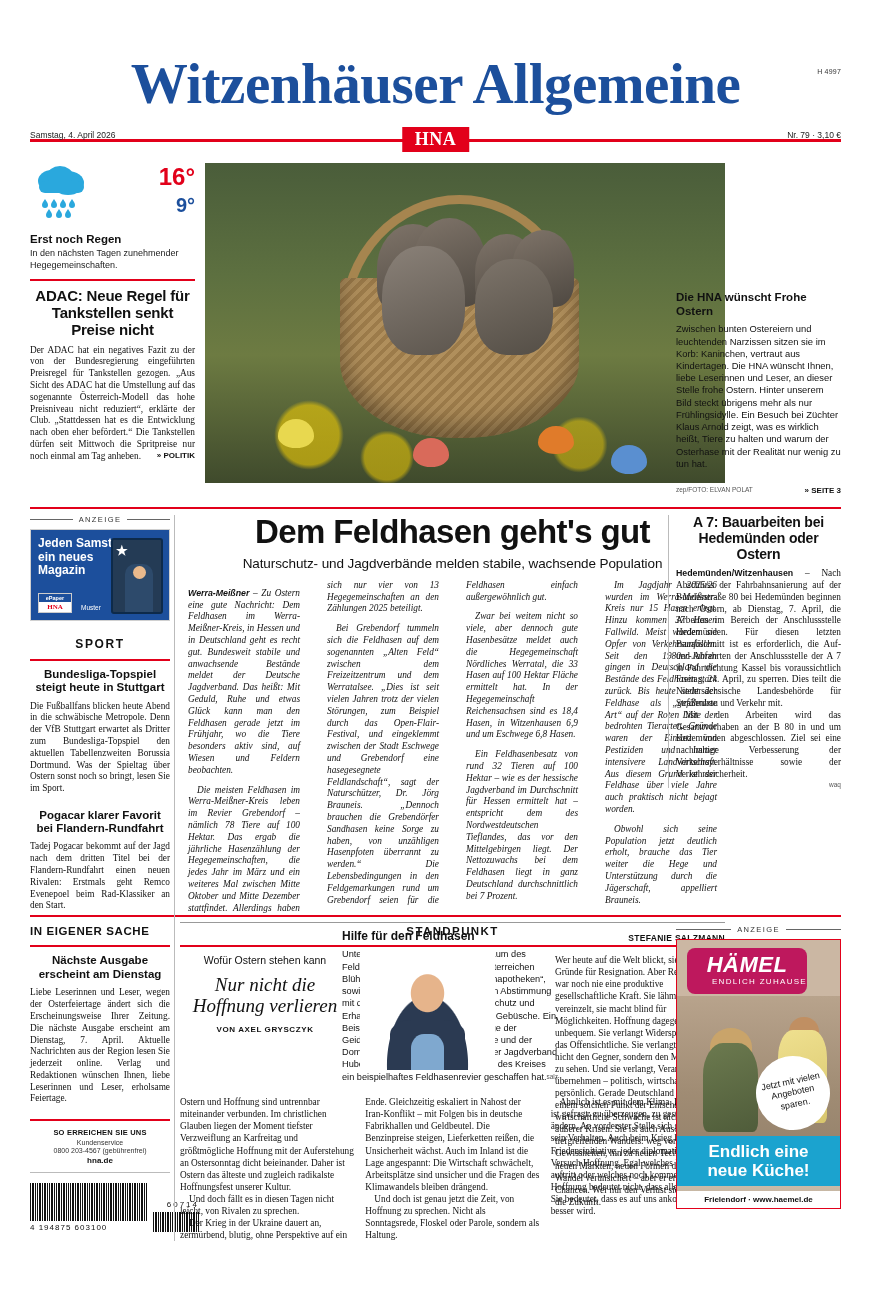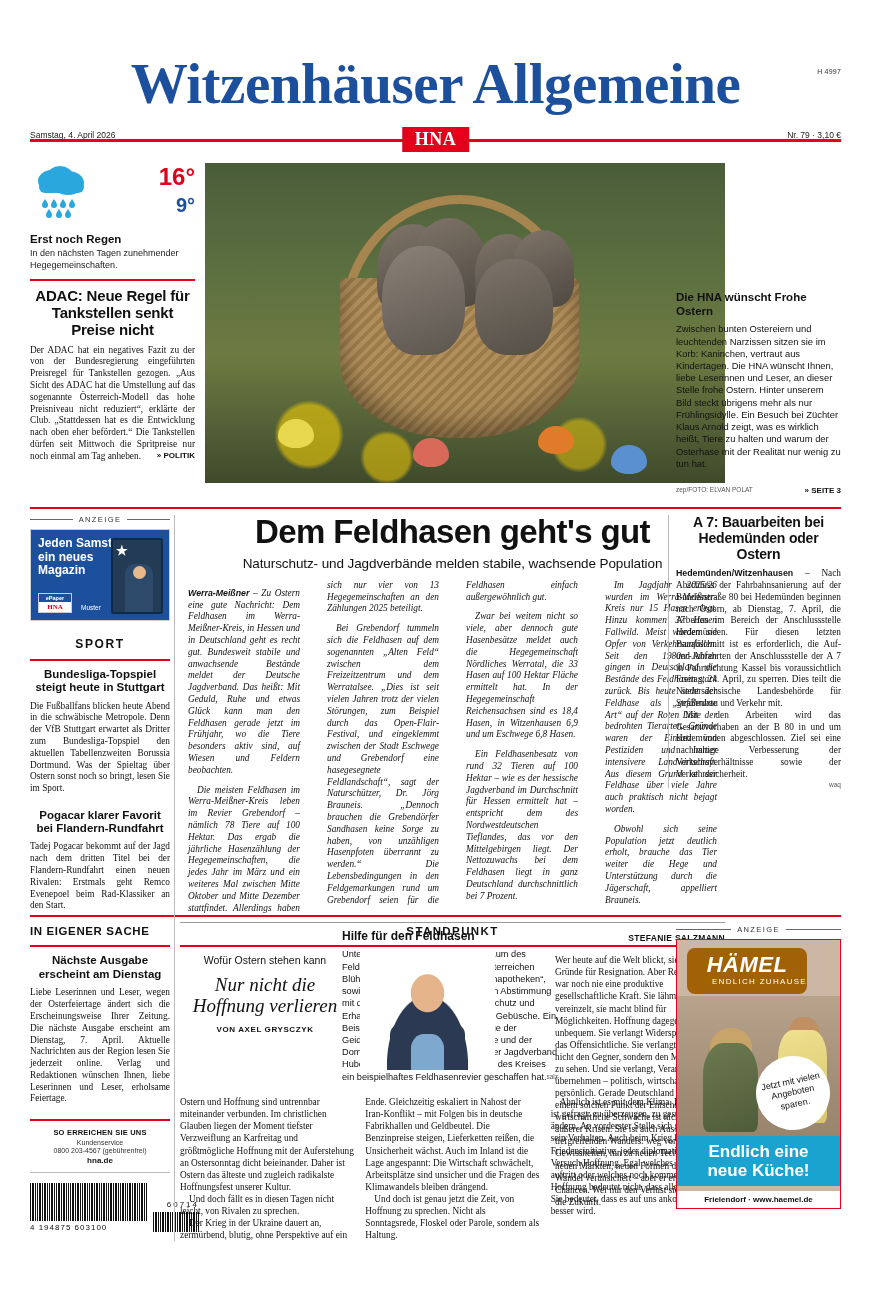--- a/index.html
+++ b/index.html
@@ -211,21 +211,21 @@
     font-family:"Liberation Serif", serif;
     font-size:9.3px; line-height:1.3; text-align:left; hyphens:auto;
   }
   .bb-cols p { margin:0; text-indent:9px; }
   .bb-cols p.first{ text-indent:0; }
 
   
   .ad-kitchen { border:1px solid #e2001a; width:165px; height:270px; position:relative; overflow:hidden; background:#cbb7a3;}
   .ad-kitchen .logo {
     position:absolute; left:10px; top:8px; width:120px; height:46px;
-    background:#a16207; border-radius:8px; color:#fff; text-align:center;
+    background:#be185d; border-radius:8px; color:#fff; text-align:center;
   }
   .ad-kitchen .logo .l1 { font-size:22px; font-weight:700; letter-spacing:.5px; margin-top:4px; font-style:italic;}
   .ad-kitchen .logo .l2 { font-size:8px; letter-spacing:1.3px; margin-top:-1px;text-align:right;}
   .ad-kitchen .circ {
     position:absolute; right:10px; bottom:78px; width:74px;height:74px;border-radius:50%;
     background:#fff; color:#111; font-size:9px; line-height:1.25; text-align:center;
     display:flex; align-items:center; justify-content:center; transform:rotate(-12deg);
   }
   .ad-kitchen .band {
     position:absolute; left:0; right:0; bottom:22px; background:#1ba3cf; color:#fff;

